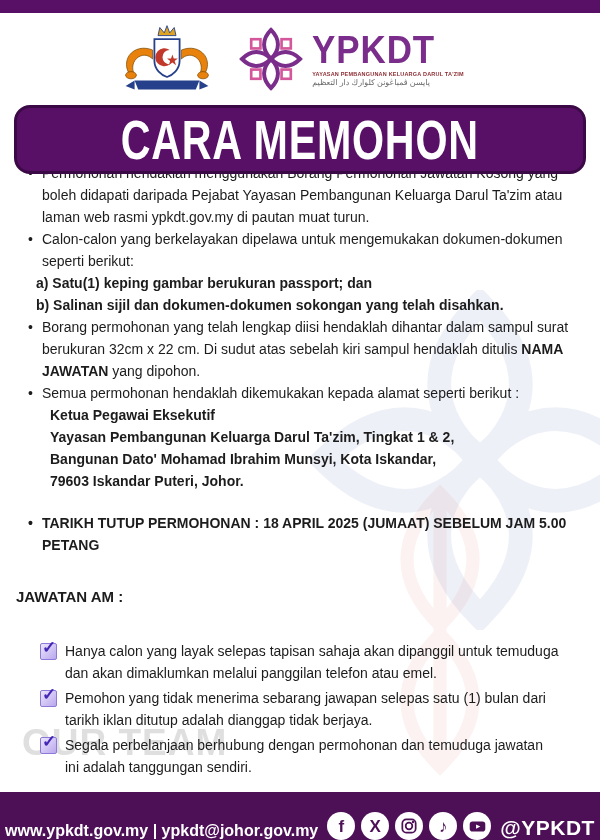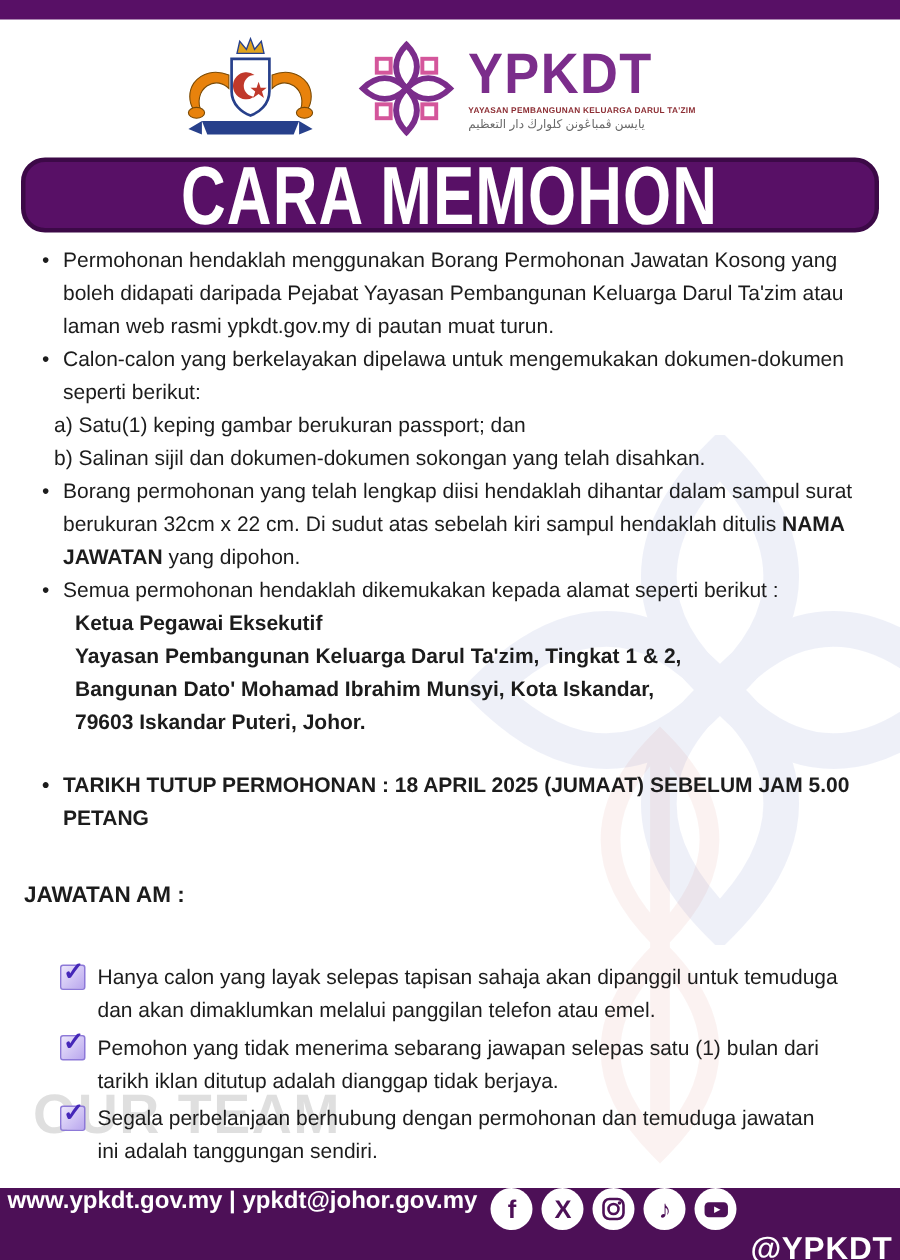--- a/index.html
+++ b/index.html
@@ -26,42 +26,42 @@
     display:flex; align-items:center; justify-content:center; gap:16px; z-index:2;
   }
   .logo-ypkdt { display:flex; align-items:center; gap:8px; }
   .logo-textcol { display:flex; flex-direction:column; line-height:1; }
   .logo-acronym { font-size:38px; font-weight:700; color:#7b2d8b; letter-spacing:1px; transform:scaleX(0.92); transform-origin:left; }
   .logo-name { font-size:5.5px; font-weight:700; color:#8c2d33; margin-top:3px; letter-spacing:0.2px; }
   .logo-jawi { font-size:8px; color:#6a6a6a; margin-top:2px; }
 
   
   .banner {
-    position:absolute; top:105px; left:14px; width:572px; height:50px;
+    position:absolute; top:105px; left:14px; width:572px; height:69px;
     background:#581066; border:3px solid #3c0947; border-radius:16px;
     box-sizing:border-box; display:flex; align-items:center; justify-content:center;
     z-index:2;
     text-align:center;
   }
   .banner span {
     color:#ffffff; font-size:55px; font-weight:700; letter-spacing:1px;
     display:inline-block; transform:scaleX(0.75); white-space:nowrap;
   }
 
   
   .main {
     position:absolute; top:162px; left:0; width:600px; padding:0 16px;
     box-sizing:border-box; z-index:1;
     color:#1c1c1c; font-size:14px; line-height:22px;
   }
   .sec-heading { font-weight:700; font-size:15px; margin-top:21px; margin-bottom:6px; }
   .bullet { display:flex; padding-left:12px; margin-bottom:0; }
   .bullet .dot { width:14px; flex:0 0 14px; }
   .bullet .txt { flex:1; }
-  .subitem { padding-left:20px; }
+  .subitem { padding-left:20px;font-weight:bold; }
   .address { margin-left:34px; font-weight:700; line-height:22px; }
   .deadline-row { margin-top:20px; font-weight:700; }
   .notes-heading { font-weight:700; font-size:15px; margin-top:30px; }
   .notes { margin-top:32px; }
   .note { display:flex; margin-left:24px; margin-bottom:3px; max-width:520px; }
   .note .txt { flex:1; padding-left:8px; }
   .b { font-weight:700; }
 
   
   .chk {
@@ -71,21 +71,21 @@
     box-sizing:border-box;
   }
   .chk::after {
     content:"✓"; position:absolute; left:1px; top:-7px;
     color:#4527b8; font-size:17px; font-weight:700;
   }
 
   
   .footer {
     position:absolute; bottom:0; left:0; width:600px; height:48px;
-    background:#4d1057; display:flex; align-items:flex-start; justify-content:center;
+    background:#4d1057; display:flex; align-items:flex-end; justify-content:center;
     gap:9px; z-index:3; color:#ffffff;
   }
   .footer .contact { font-weight:700; font-size:16px; white-space:nowrap; }
   .socials { display:flex; gap:6px; align-items:center; }
   .sicon {
     width:28px; height:28px; border-radius:50%; background:#ffffff;
     color:#4d1057; display:flex; align-items:center; justify-content:center;
     font-weight:700; font-size:17px; line-height:1;
   }
   .handle { font-weight:700; font-size:21px; letter-spacing:0.5px;margin-top:29px; }

